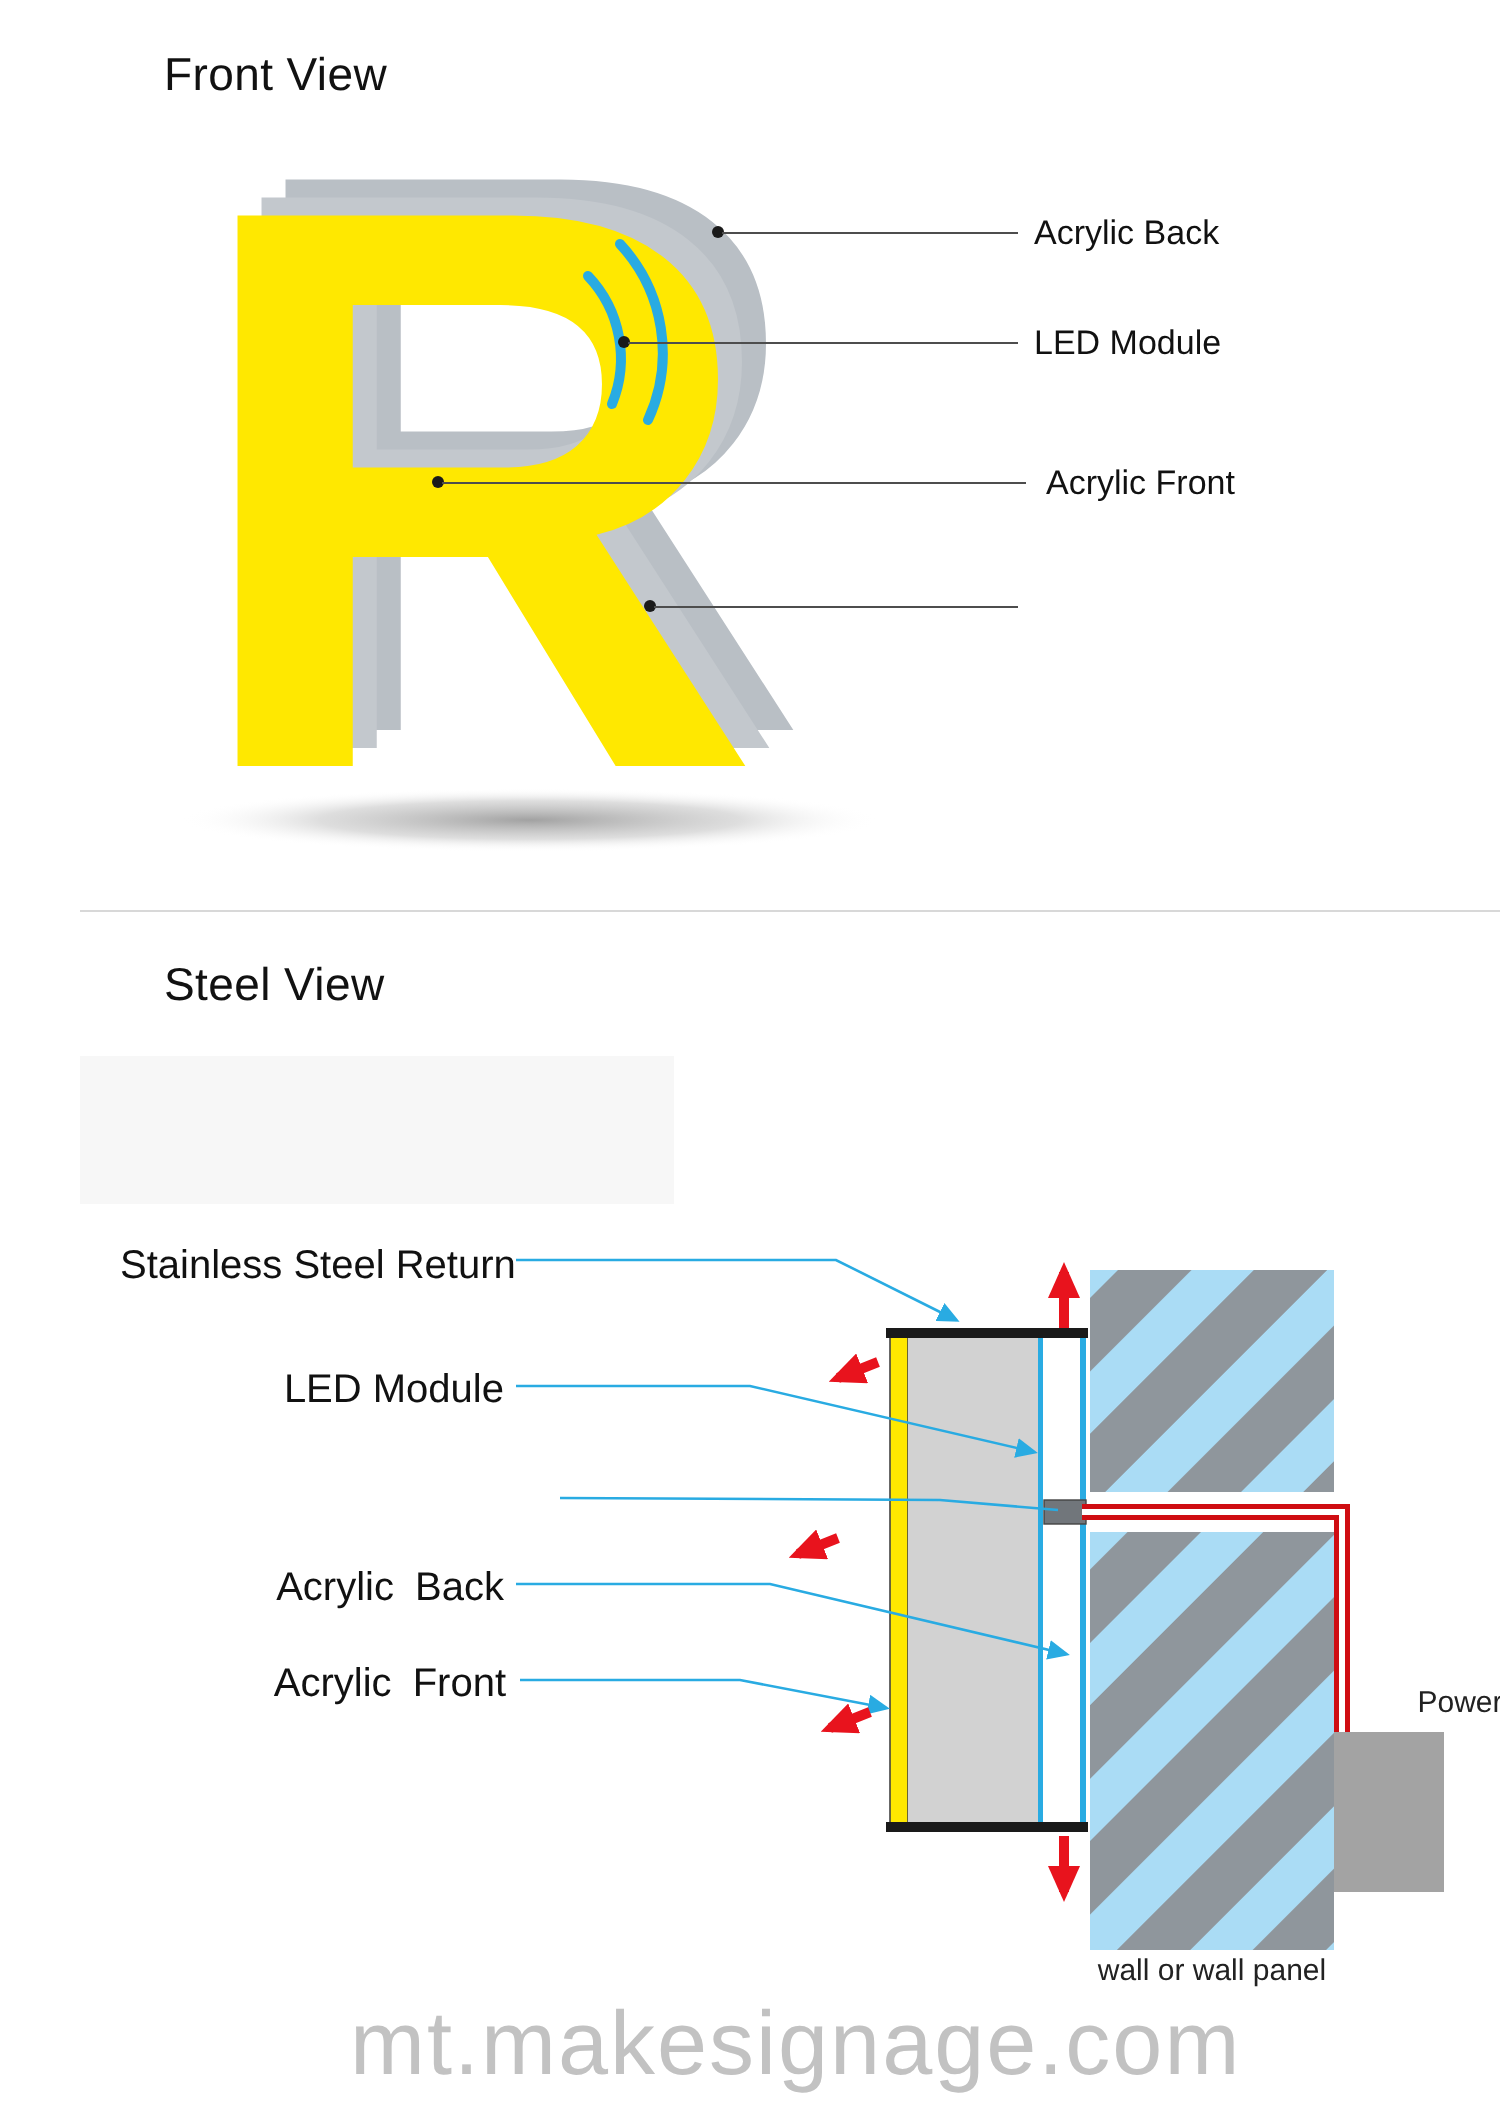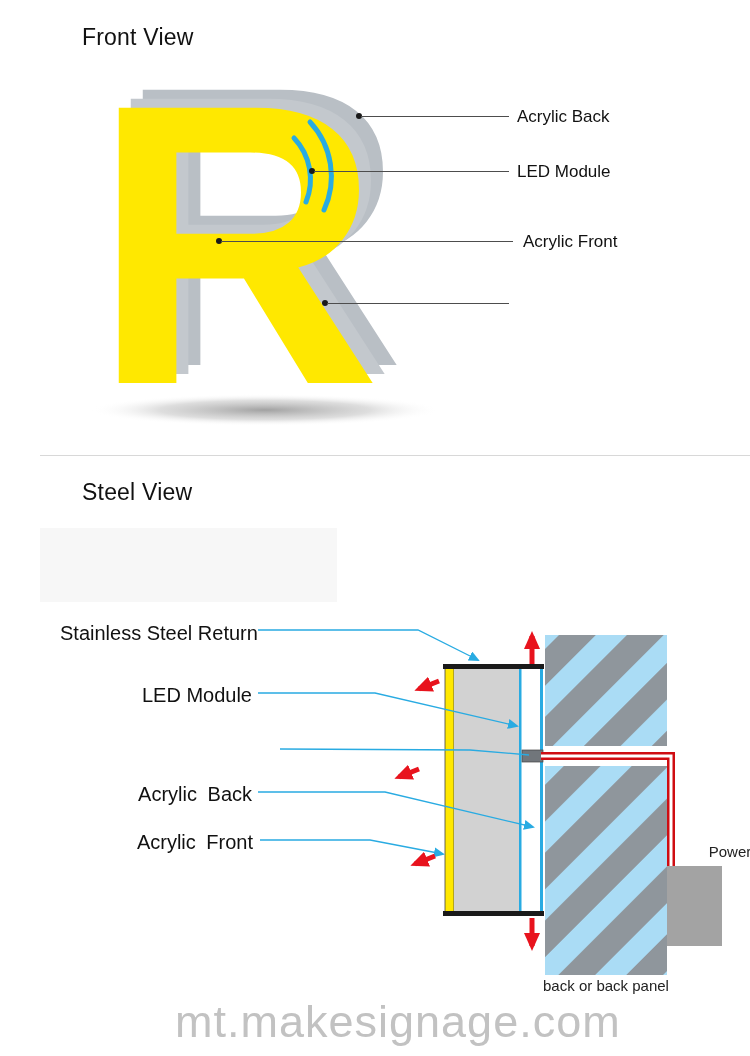--- a/index.html
+++ b/index.html
@@ -110,17 +110,17 @@
     <line x1="395" y1="856" x2="375" y2="864" stroke="#e8131d" stroke-width="5" marker-end="url(#redArrow)"></line>
   </svg>
 
   <div class="slabel" style="left:20px; top:622px; width:192px;">Stainless Steel Return</div>
   <div class="slabel" style="left:20px; top:684px; width:192px;">LED Module</div>
   <div class="slabel wide-gap" style="left:20px; top:783px; width:192px;">Acrylic Back</div>
   <div class="slabel wide-gap" style="left:20px; top:831px; width:193px;">Acrylic Front</div>
 
   <div class="caption" style="left:661px; top:843px; width:58px; text-align:center;">Power</div>
 
-  <div class="caption" style="left:466px; top:977px; width:200px; text-align:center;">back or back panel</div>
+  <div class="caption" style="left:466px; top:977px; width:200px; text-align:center;">wall or wall panel</div>
 
   <div class="watermark" style="left:135px; top:996px; width:585px;">mt.makesignage.com</div>
 
 </div>
 
 </body></html>

